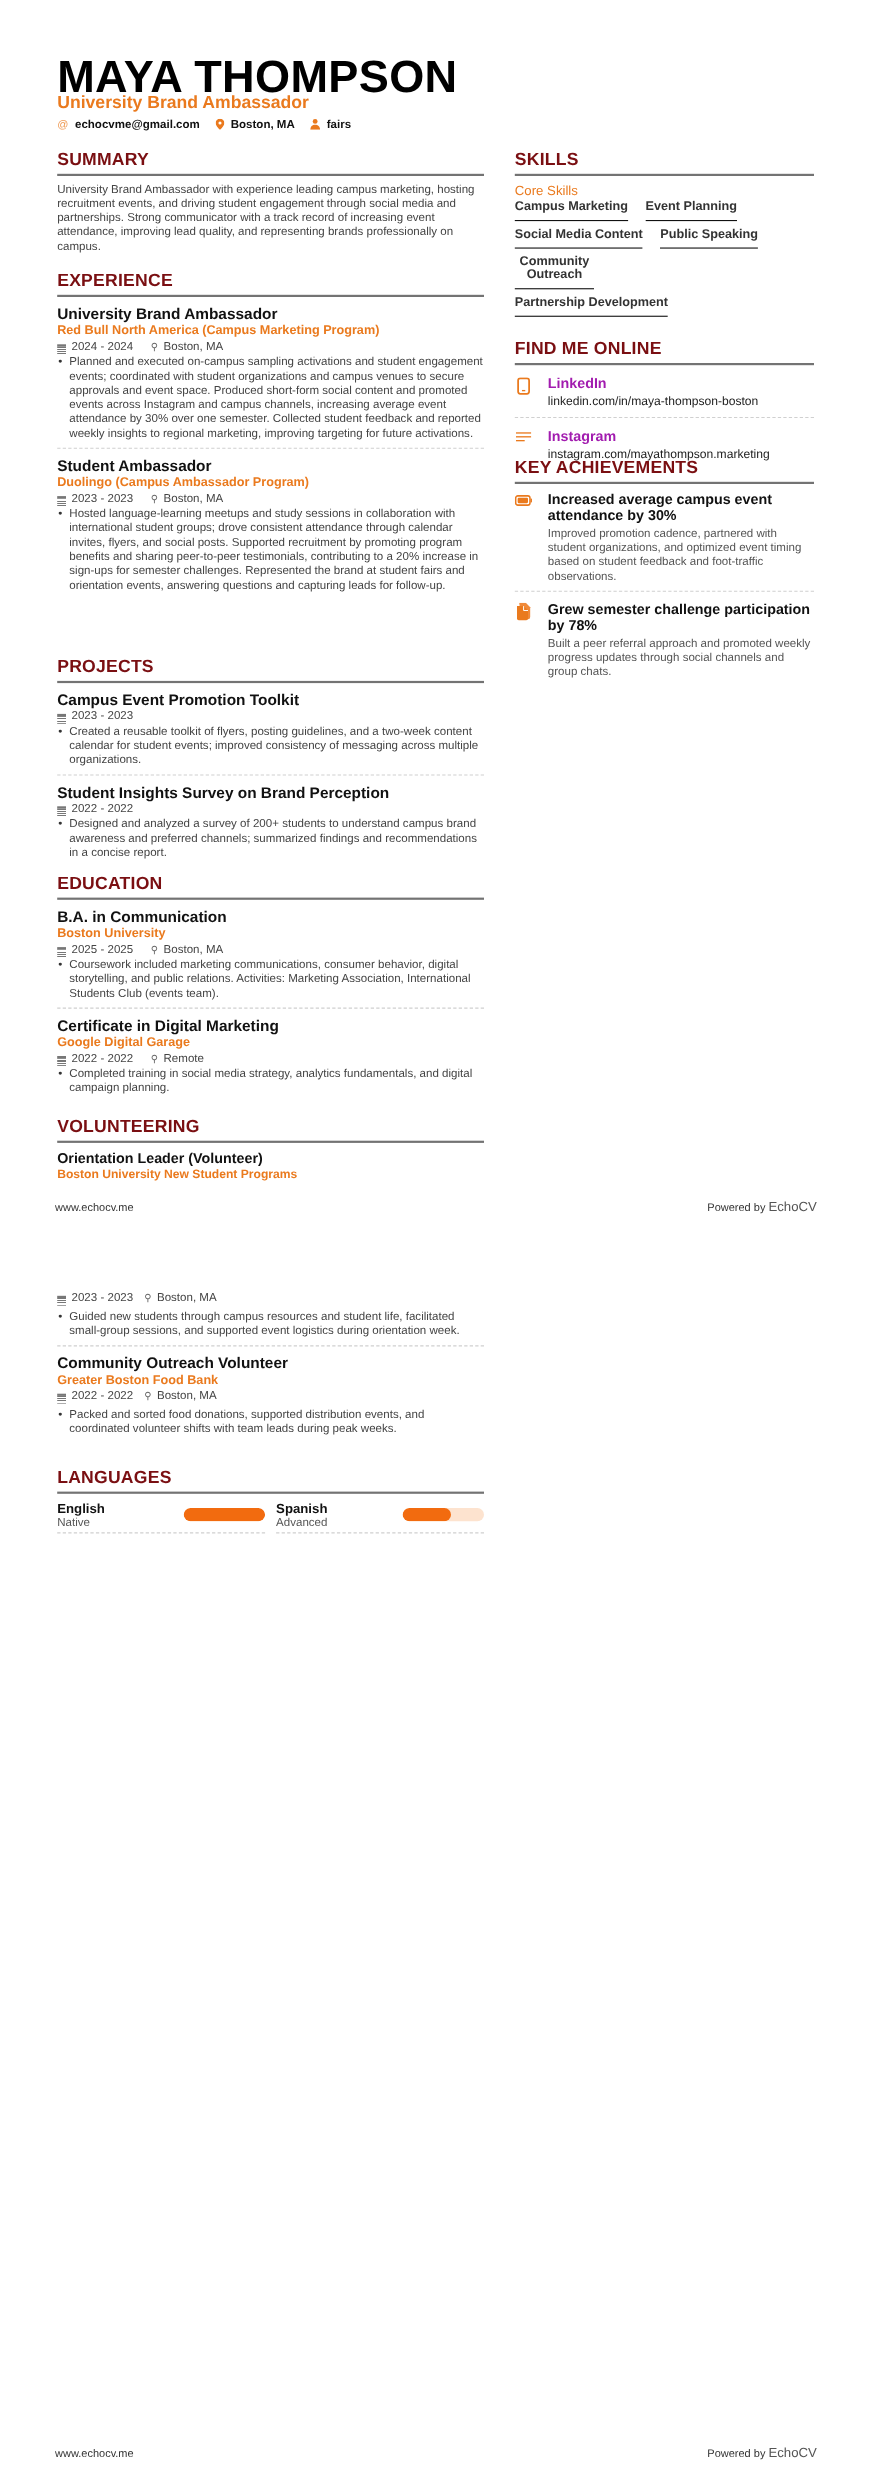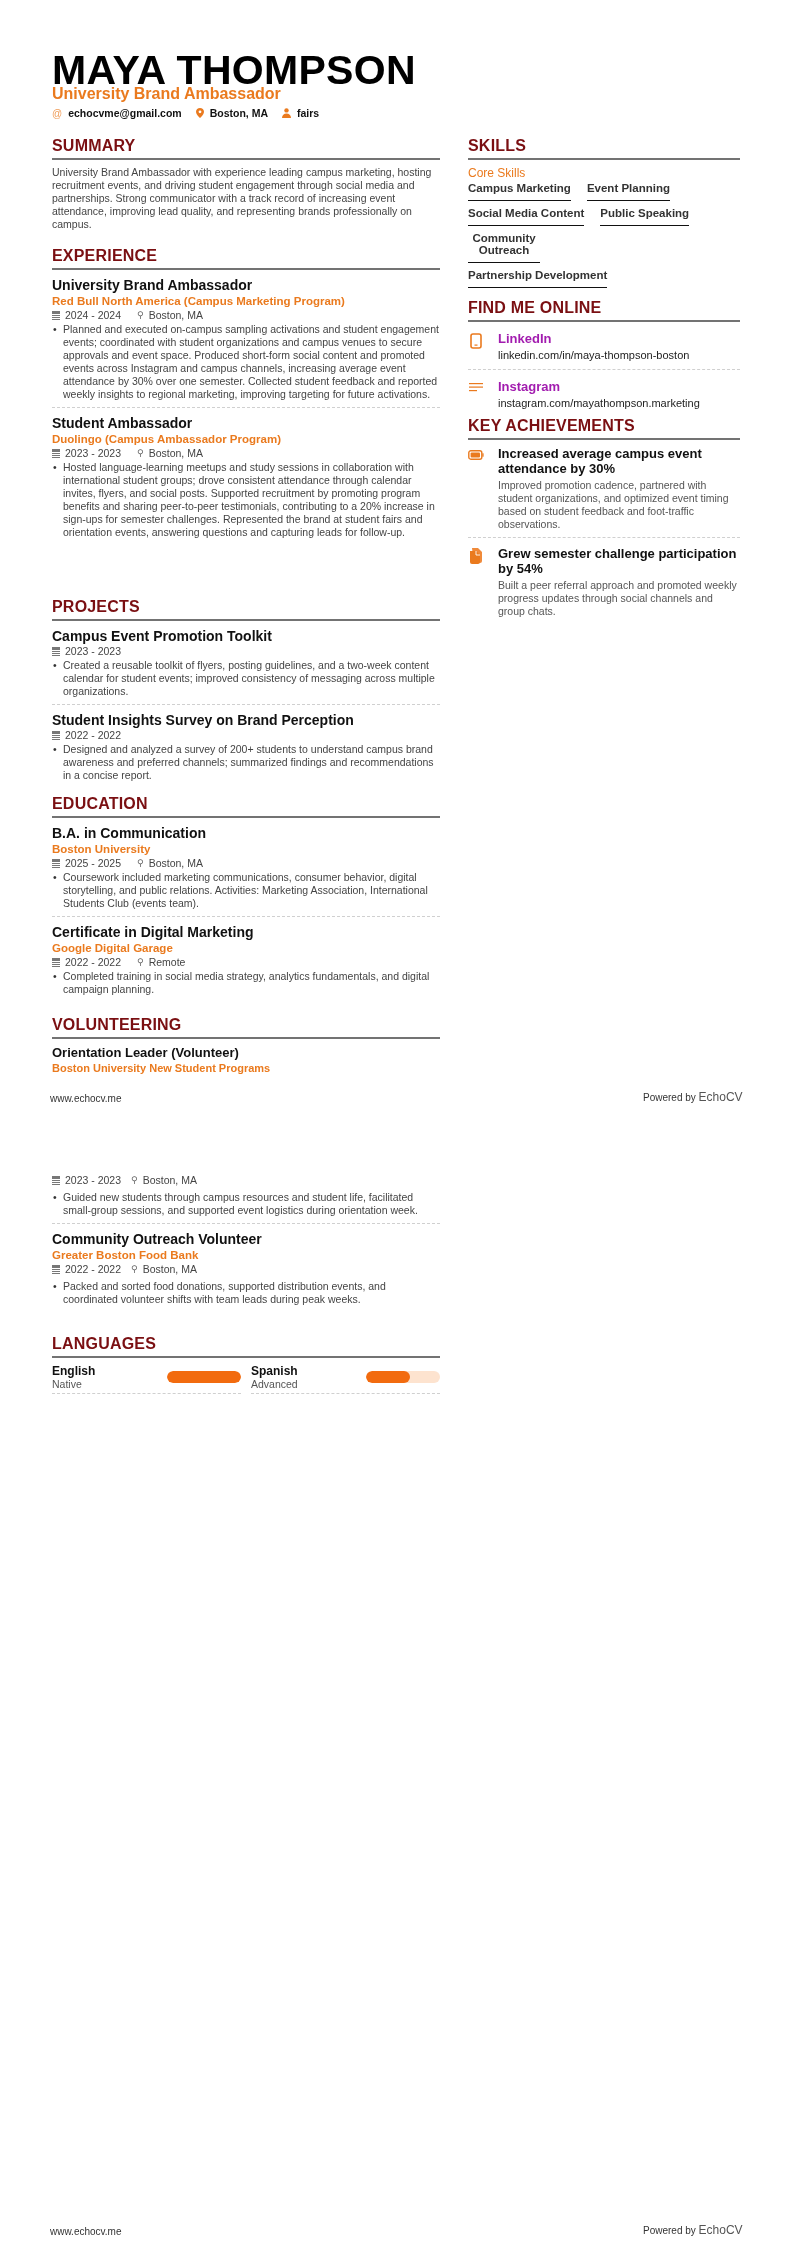--- a/index.html
+++ b/index.html
@@ -21,21 +21,21 @@
   .left-col { left: 52px; width: 388px; }
   .right-col { left: 468px; width: 272px; }
 
   .para { font-size: 10.5px; line-height: 13px; color: #444; }
 
   .entry { padding-bottom: 6px; margin-bottom: 6px; border-bottom: 1px dashed #d0d0d0; }
   .entry.last { border-bottom: none; }
   .e-title { font-size: 14px; font-weight: 700; color: #111; line-height: 18px; }
   .e-org { font-size: 11.5px; font-weight: 700; color: #ea7a1e; line-height: 15px; }
   .meta { display: flex; gap: 16px; font-size: 10.5px; color: #444; line-height: 13px; align-items: center; }
-  .meta .m { display: flex; align-items: center; gap: 5px; }
+  .meta .m { display: flex; align-items: flex-end; gap: 5px; }
   .cal { display: inline-block; width: 8px; height: 9px; background: repeating-linear-gradient(#777 0 1px, transparent 1px 2px); border-top: 2px solid #777; }
   .pin { color: #666; font-size: 9px; }
   ul.bul { list-style: none; margin-top: 1px; }
   ul.bul li { position: relative; padding-left: 11px; font-size: 10.5px; line-height: 13px; color: #444; }
   ul.bul li::before { content: "•"; position: absolute; left: 1px; top: 0; color: #333; }
 
   
   .skill-cat { font-size: 12px; font-weight: 400; color: #ea7a1e; margin-bottom: 2px; }
   .skills { display: flex; flex-wrap: wrap; column-gap: 16px; row-gap: 6px; }
   .skill { font-size: 11.5px; font-weight: 700; color: #333; padding-bottom: 6px; border-bottom: 1.5px solid #111; text-align: center; }
@@ -277,21 +277,21 @@
   <div class="skills">
     <span class="skill">Campus Marketing</span>
     <span class="skill">Event Planning</span>
     <span class="skill">Social Media Content</span>
     <span class="skill">Public Speaking</span>
     <span class="skill" style="margin-right:200px;">Community Outreach</span>
     <span class="skill">Partnership Development</span>
   </div>
 </div>
 
-<div class="section right-col" style="top:300px;">
+<div class="section right-col" style="top:310px;">
   <div class="sec-title">FIND ME ONLINE</div>
   <div class="online-item">
     <div class="on-icon">
       <svg width="12" height="16" viewBox="0 0 12 16">
           <rect x="1" y="1" width="10" height="14" rx="2" fill="none" stroke="#ea7a1e" stroke-width="1.6"></rect>
           <rect x="4.5" y="11.5" width="3" height="1.2" fill="#ea7a1e"></rect>
         </svg>
     </div>
     <div>
       <div class="o-name">LinkedIn</div>
@@ -330,21 +330,21 @@
   </div>
   <div class="ach last">
     <div class="on-icon" style="padding-top:2px;">
       <svg width="14" height="16" viewBox="0 0 14 16">
           <path d="M3 0h6l4 4v9a2 2 0 01-2 2H5" fill="#f08a3a"></path>
           <path d="M1 3h6l4 4v7a2 2 0 01-2 2H3a2 2 0 01-2-2z" fill="#ea7a1e"></path>
           <path d="M7 3v4h4" fill="none" stroke="#fff" stroke-width="0.9"></path>
         </svg>
     </div>
     <div>
-      <div class="a-title">Grew semester challenge participation by 54%</div>
+      <div class="a-title">Grew semester challenge participation by 78%</div>
       <div class="a-desc">Built a peer referral approach and promoted weekly progress updates through social channels and group chats.</div>
     </div>
   </div>
 </div>
 
 <div class="abs footer-l" style="top:2226px;">www.echocv.me</div>
 <div class="abs footer-r" style="top:2223px;">
   <span>Powered by</span>
   <span class="brand">EchoCV</span>
 </div>

